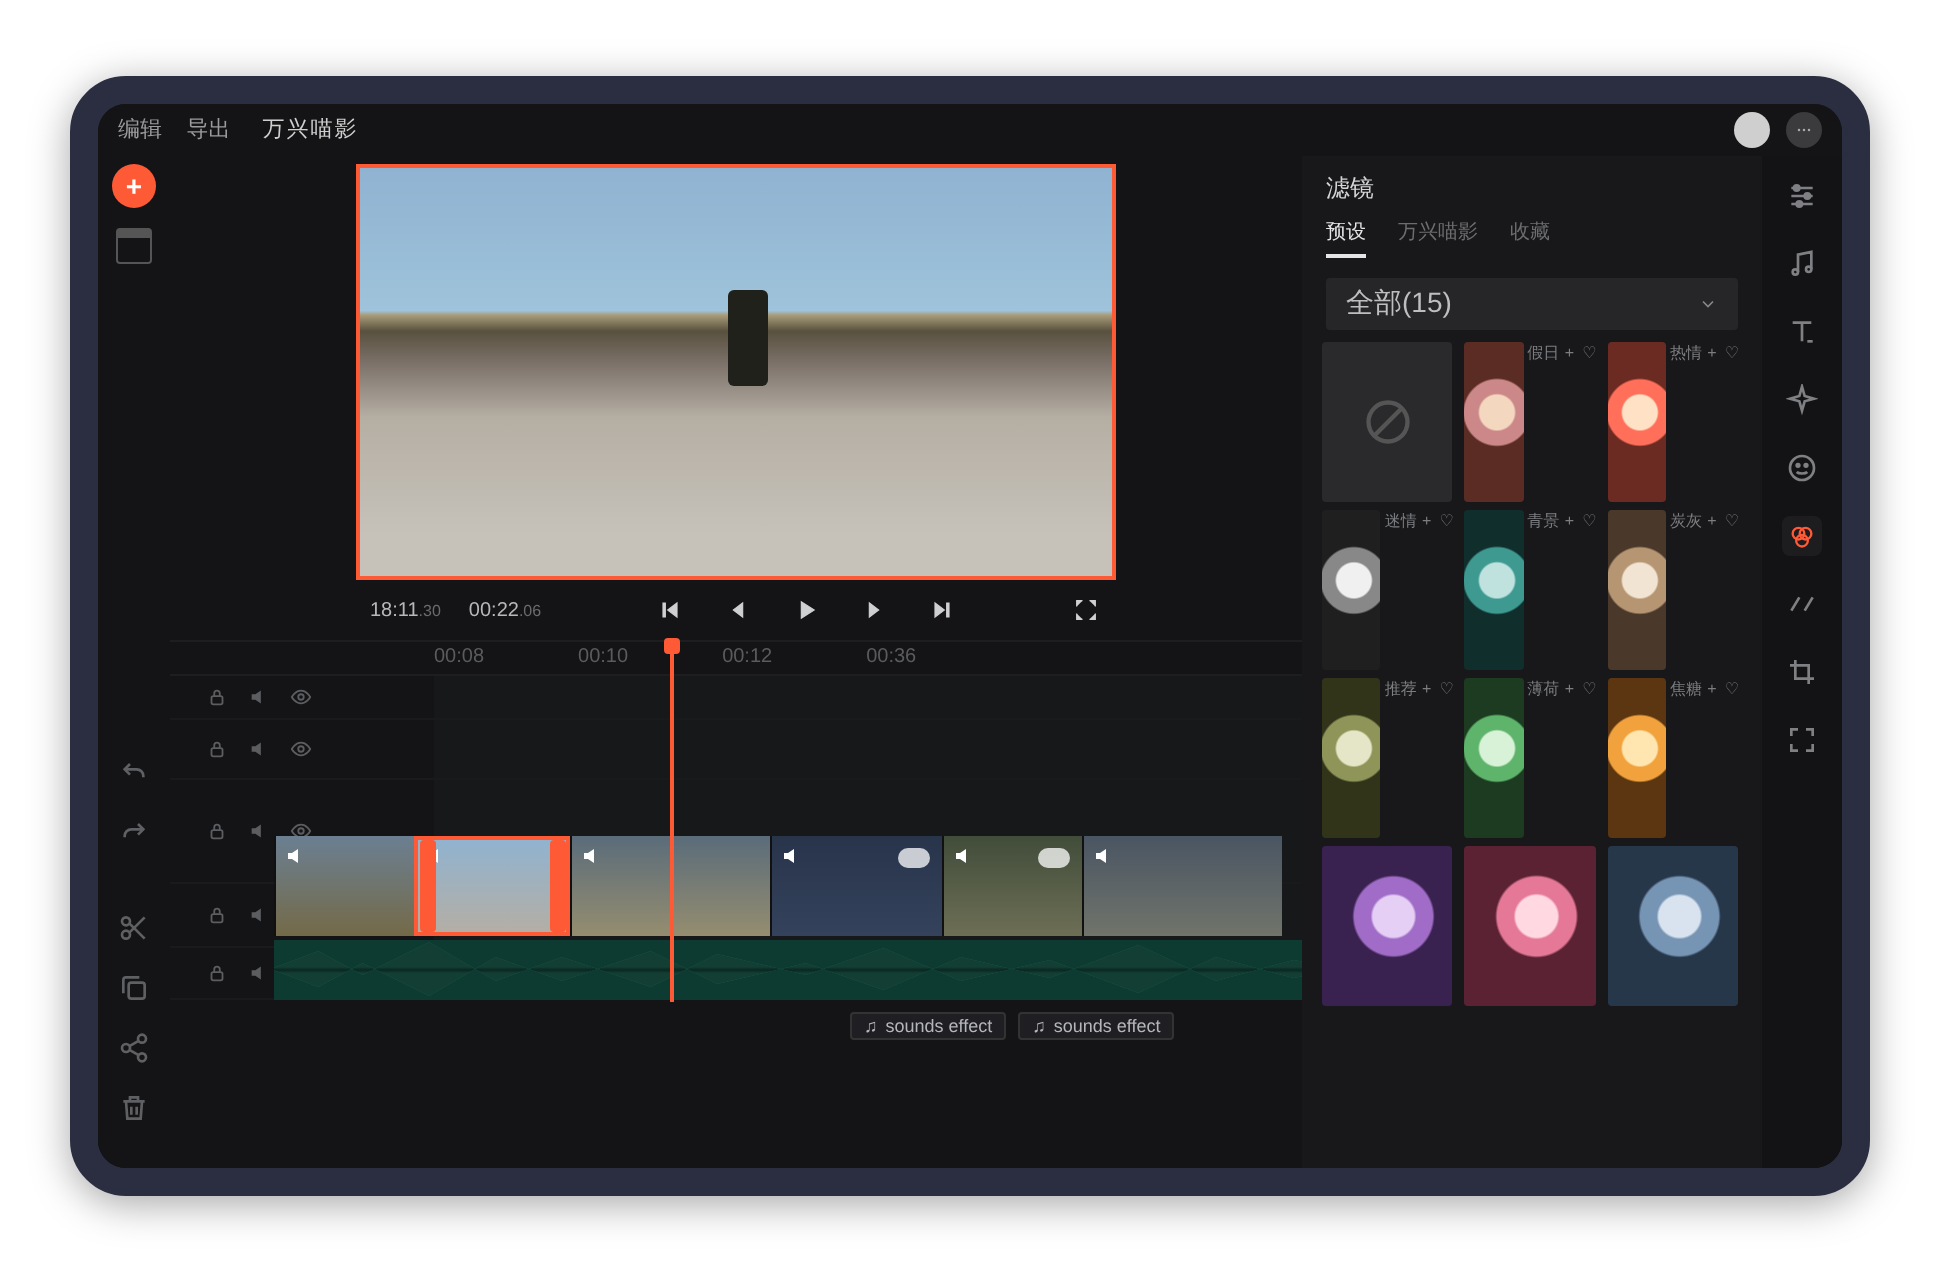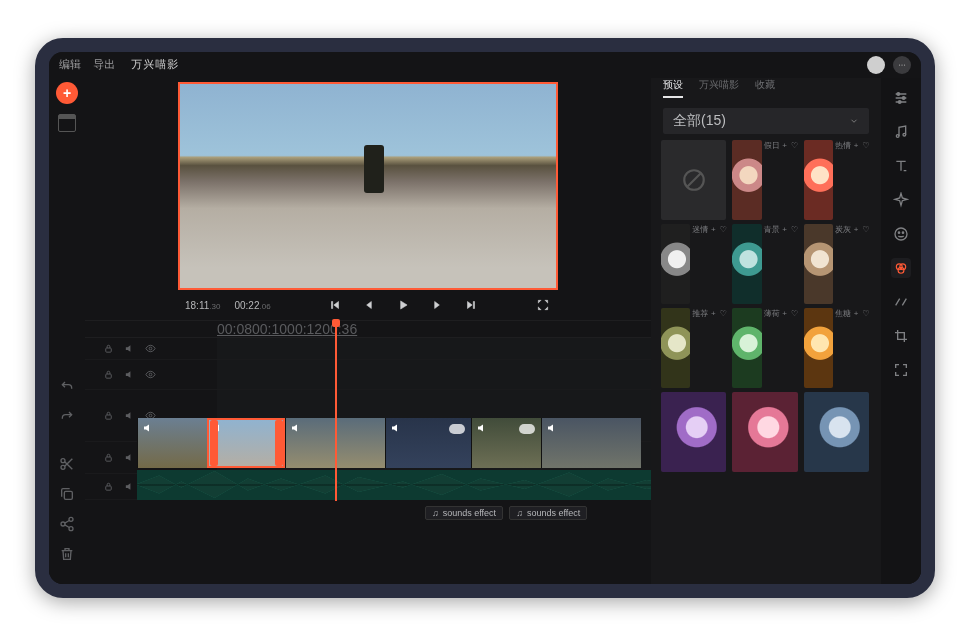--- a/index.html
+++ b/index.html
@@ -129,25 +129,25 @@
   .transport .sub { font-size:8px; color:#6a6b6d; }
   .transport .btns { flex:1; display:flex; justify-content:center; gap:18px; }
   .play-ic { width:16px; height:16px; display:flex; align-items:center; justify-content:center; }
   .play-ic svg { width:14px; height:14px; fill:#cfd0d2; stroke:#cfd0d2; }
   .fs-ic { margin-left:auto; }
 
   .ruler-row {
     height:18px;
     display:flex; align-items:center;
     padding-left:132px;
-    color:#5a5b5e; font-size:14px;
+    gap:47px;
+    color:#5a5b5e; font-size:10px;
     border-top:1px solid #1e1e20;
     border-bottom:1px solid #1e1e20;
     position:relative;
-    text-decoration:underline;
   }
   .playhead {
     position:absolute; left:250px; top:0;
     width:2px; height:180px;
     background:#ff5a36; z-index:50;
   }
   .playhead::before { content:''; position:absolute; left:-3px; top:-2px; width:8px; height:8px; background:#ff5a36; border-radius:2px;}
 
   
   .tracks { flex:1; display:flex; flex-direction:column; overflow:hidden; position:relative;}
@@ -517,20 +517,21 @@
             </div>
             <div class="sclip">
               <span>♫</span>
               <span>sounds effect</span>
             </div>
           </div>
         </div>
       </div>
 
       <div class="rightpanel">
+        <div class="rp-title">滤镜</div>
         <div class="rp-tabs">
           <div class="tab active">预设</div>
           <div class="tab">万兴喵影</div>
           <div class="tab">收藏</div>
         </div>
         <div class="dropdown">
           <span>全部(15)</span>
           <svg class="chev" viewBox="0 0 24 24" fill="none" stroke="#888" stroke-width="2">
               <path d="M6 9l6 6 6-6"></path>
             </svg>

